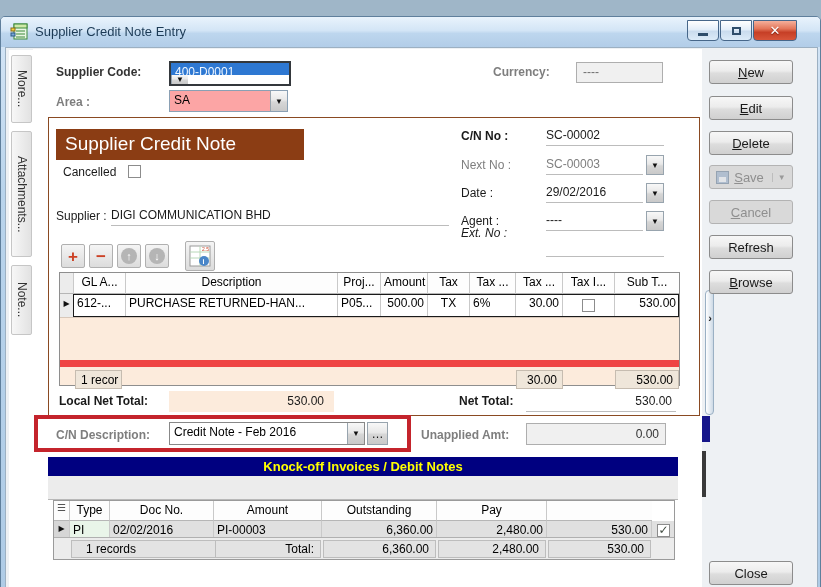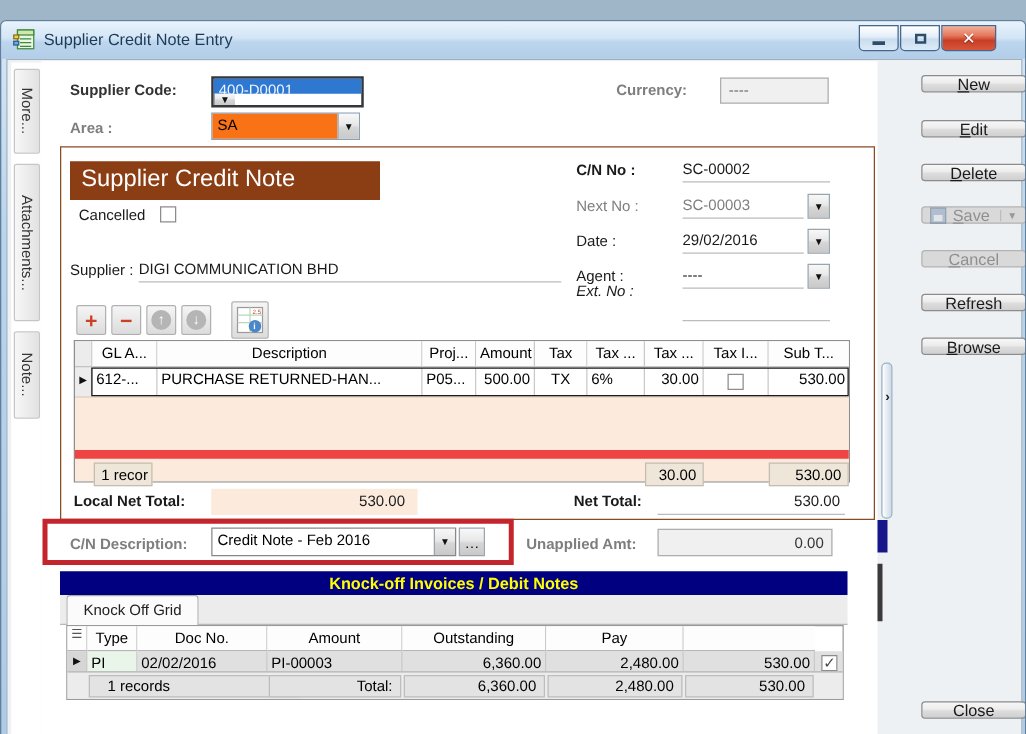--- a/index.html
+++ b/index.html
@@ -56,21 +56,21 @@
   .fbox { position:absolute; top:3px; height:19px; background:#efe6da; border:1px solid #c6bcb0;
     font-size:12px; padding:2px 5px; white-space:nowrap; overflow:hidden; }
   .kfbox { position:absolute; top:2px; height:18px; background:#e3e3e3; border:1px solid #bdbdbd;
     font-size:12px; padding:1px 6px; white-space:nowrap; overflow:hidden; }
   .navy-bar { left:47px; top:440px; width:630px; height:19px; background:#000080; color:#ffff00;
     font-size:13px; font-weight:bold; text-align:center; line-height:19px; }
   .tab-strip { left:47px; top:459px; width:630px; height:24px; background:#ececec; border-bottom:1px solid #b8b8b8; }
   .tab { left:52px; top:459px; width:106px; height:24px; background:#fbfbfb; border:1px solid #aaaaaa;
     border-bottom:none; border-radius:3px 3px 0 0; font-size:12px; text-align:center; line-height:23px; color:#222; }
   .kgrid { left:52px; top:483px; width:622px; border:1px solid #9a9a9a; background:#fff; }
-  .side-btn { left:736px; width:84px; height:14px; border:1px solid #8c8c8c; border-radius:3px;
+  .side-btn { left:708px; width:84px; height:24px; border:1px solid #8c8c8c; border-radius:3px;
     background:linear-gradient(#f7f7f7,#ececec 45%,#dddddd 55%,#d0d0d0);
     display:flex; align-items:center; justify-content:center; font-size:13px; color:#1a1a1a; }
   .side-btn.disabled { background:#d9d9d9; border-color:#b3b3b3; color:#8f8f8f; }
   .mnemonic { display:block; }
   .mnemonic::first-letter { text-decoration:underline; }
   .floppy { width:13px; height:13px; background:#8fa8c8; border:1px solid #5e7894; position:relative; margin-right:5px; opacity:.55; }
   .floppy::after { content:""; position:absolute; left:2px; bottom:1px; width:7px; height:5px; background:#e8eef5; }
   .splitter { left:704px; top:273px; width:9px; height:125px; border:1px solid #9ab0c4; border-radius:4px;
     background:linear-gradient(to right,#ffffff,#cddae6); }
   .red-box { border:4px solid #c4242c; background:transparent; pointer-events:none; }
@@ -123,21 +123,21 @@
     <div class="val" style="background:#2e78d2;color:#eef6ff;">400-D0001</div>
     <div class="drop-btn">
         <span>▼</span>
       </div>
   </div>
   <span class="abs lbl bold gray" style="left:492px;top:48px;">Currency:</span>
   <div class="abs sunken" style="left:575px;top:45px;width:87px;height:21px;padding:2px 6px;color:#6e6e6e;">----</div>
 
   <span class="abs lbl bold gray" style="left:55px;top:78px;">Area :</span>
   <div class="abs combo" style="left:168px;top:73px;width:119px;height:22px;">
-    <div class="val" style="background:#f97316;">SA</div>
+    <div class="val" style="background:#fca5a5;">SA</div>
     <div class="drop-btn">
         <span>▼</span>
       </div>
   </div>
 
   <div class="abs brown-panel"></div>
   <div class="abs brown-title">Supplier Credit Note</div>
 
   <span class="abs lbl" style="left:62px;top:148px;">Cancelled</span>
   <div class="abs checkbox" style="left:127px;top:148px;"></div>
@@ -243,21 +243,20 @@
   </div>
   <div class="abs drop-btn" style="left:366px;top:405px;width:21px;height:23px;border:1px solid #98a4ae;font-size:12px;">
       <span>…</span>
     </div>
   <div class="abs red-box" style="left:33px;top:398px;width:377px;height:37px;z-index:30;"></div>
   <span class="abs lbl bold gray" style="left:420px;top:411px;">Unapplied Amt:</span>
   <div class="abs sunken num" style="left:525px;top:406px;width:140px;height:22px;padding:3px 6px 0 0;color:#333;">0.00</div>
 
   <div class="abs navy-bar">Knock-off Invoices / Debit Notes</div>
   <div class="abs tab-strip"></div>
-  <div class="abs tab">Knock Off Grid</div>
 
   <div class="abs kgrid">
     <div class="kgrid-row" style="height:20px;">
       <div class="cell hcell" style="padding:1px 0;font-size:10px;color:#555;">☰</div>
       <div class="cell hcell">Type</div>
       <div class="cell hcell">Doc No.</div>
       <div class="cell hcell">Amount</div>
       <div class="cell hcell">Outstanding</div>
       <div class="cell hcell">Pay</div>
       <div class="cell hcell" style="border-right:none;"></div>

